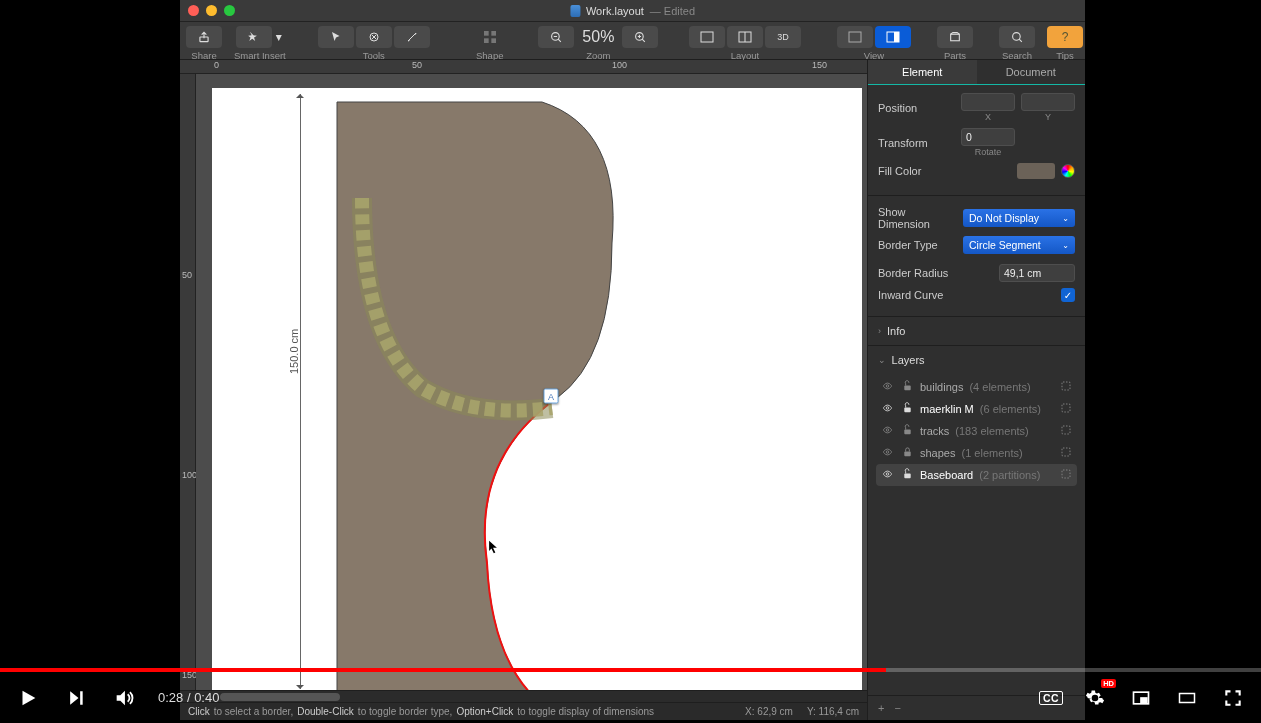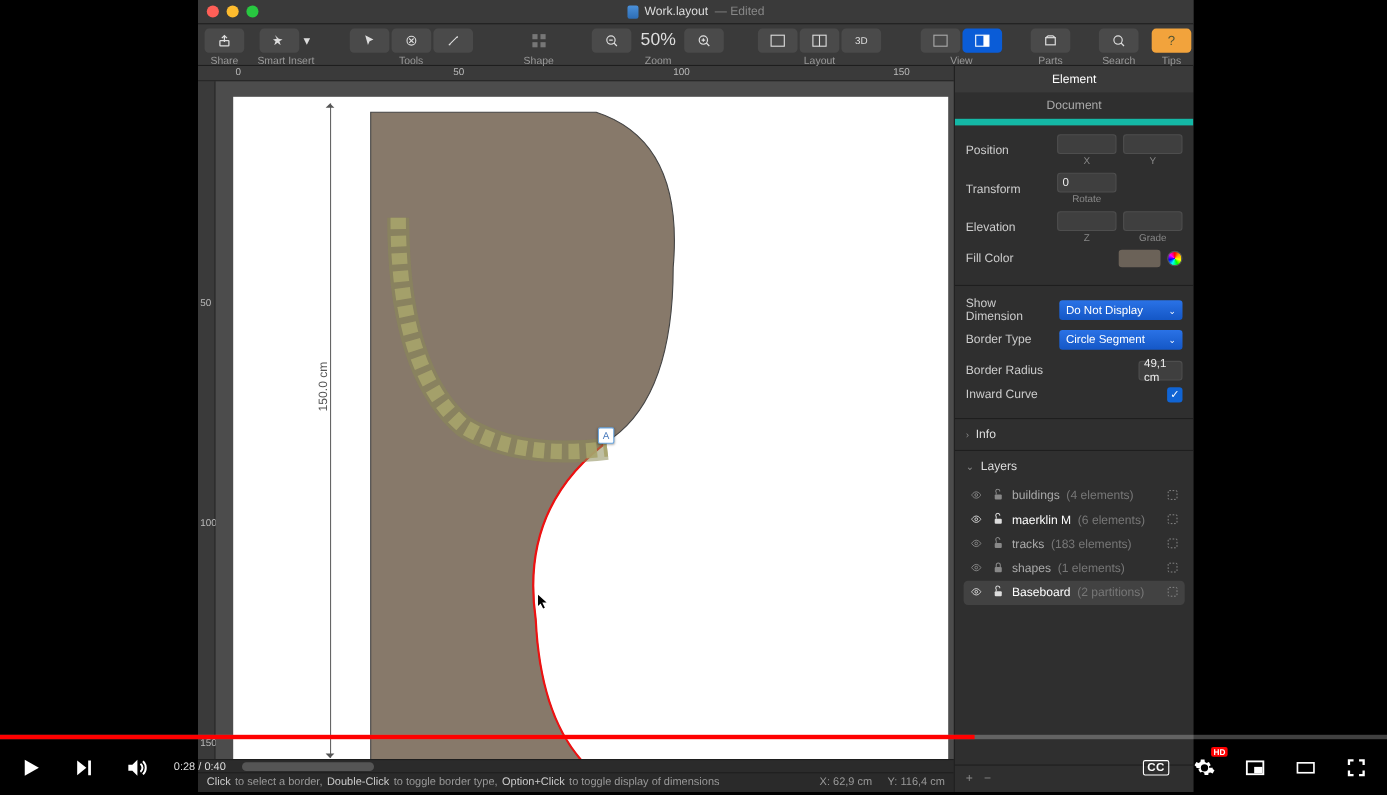--- a/index.html
+++ b/index.html
@@ -162,21 +162,21 @@
   
   .sidebar {
     width: 218px;
     background: #2f2f2f;
     border-left: 1px solid #1e1e1e;
     display: flex;
     flex-direction: column;
     font-size: 11px;
     overflow: hidden;
   }
-  .tabs { display: flex; border-bottom: 6px solid #14b8a6; flex-direction: column; }
+  .tabs { display: flex; border-bottom: 1px solid #14b8a6; }
   .tab {
     flex: 1; text-align: center;
     padding: 6px 0;
     color: #aaa;
   }
   .tab.active { color: #fff; background: #3a3a3a; font-weight: 500; }
   .section { padding: 8px 10px; }
   .row { display: flex; align-items: center; margin-bottom: 6px; gap: 6px; }
   .row-label { flex: 1; color: #ccc; }
   .field {
@@ -285,21 +285,21 @@
     position: absolute;
     left: 0; right: 0; bottom: 0;
     height: 51px;
     display: flex;
     align-items: center;
     padding: 0 14px;
     color: #fff;
     gap: 20px;
   }
   .ctl-btn { width: 28px; height: 28px; display: flex; align-items: center; justify-content: center; }
-  .controls .time { font-size: 10px; color: #ddd; }
+  .controls .time { font-size: 13px; color: #ddd; }
   .controls .right { margin-left: auto; display: flex; align-items: center; gap: 18px; }
   .cc-box {
     padding: 0 3px;
     border: 1.6px solid #fff;
     border-radius: 2px;
     font-size: 10.5px;
     font-weight: 600;
     letter-spacing: 0.4px;
   }
   .gear { position: relative; }
@@ -592,31 +592,20 @@
           <div class="two-field">
             <div class="field">0</div>
             <div class="sub">Rotate</div>
           </div>
           <div class="two-field" style="visibility:hidden">
               <div class="field"></div>
               <div class="sub">.</div>
             </div>
         </div>
         <div class="row">
-          <div class="row-label">Elevation</div>
-          <div class="two-field">
-            <div class="field"></div>
-            <div class="sub">Z</div>
-          </div>
-          <div class="two-field">
-            <div class="field"></div>
-            <div class="sub">Grade</div>
-          </div>
-        </div>
-        <div class="row">
           <div class="row-label">Fill Color</div>
           <span class="color-swatch"></span>
           <span class="color-btn"></span>
         </div>
       </div>
 
       <div class="divider"></div>
 
       <div class="section">
         <div class="row">
@@ -628,21 +617,21 @@
         </div>
         <div class="row">
           <div class="row-label">Border Type</div>
           <div class="select">
             <span>Circle Segment</span>
               <span class="chev">⌄</span>
           </div>
         </div>
         <div class="row" style="margin-top:10px">
           <div class="row-label">Border Radius</div>
-          <div class="field" style="width:40px">49,1 cm</div>
+          <div class="field" style="width:76px">49,1 cm</div>
         </div>
         <div class="row">
           <div class="row-label">Inward Curve</div>
           <div class="checkbox">✓</div>
         </div>
       </div>
 
       <div class="sec-header">
         <span class="chev">›</span>
         <span>Info</span>

